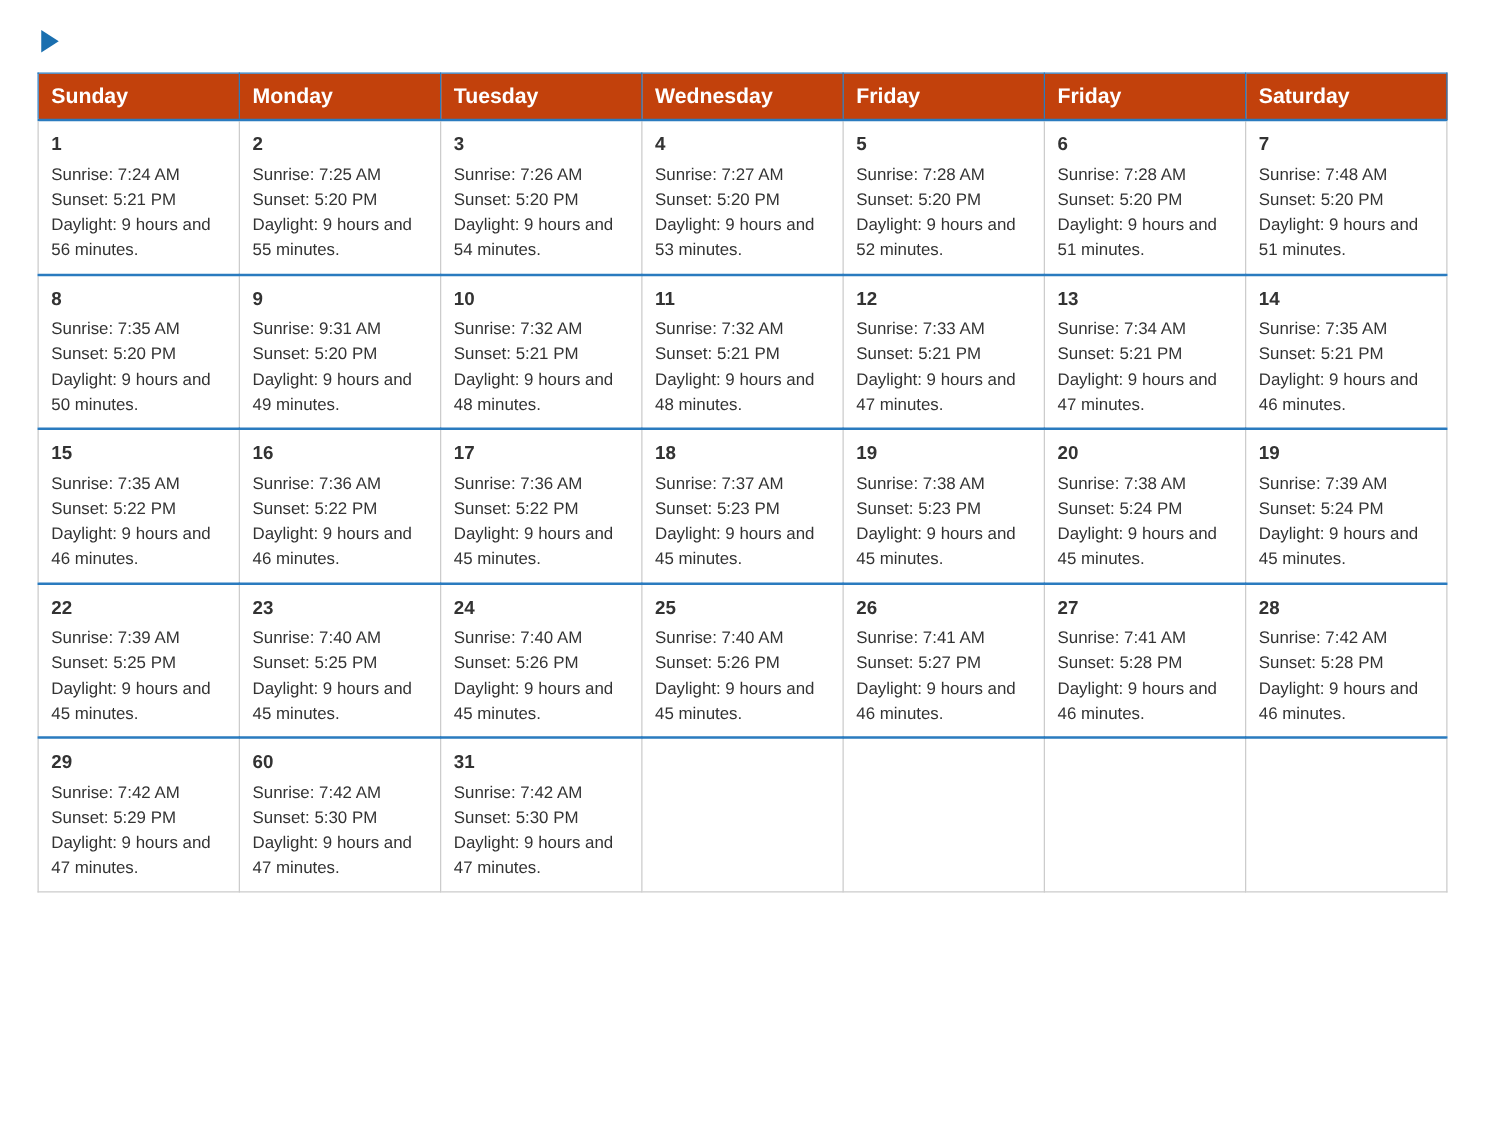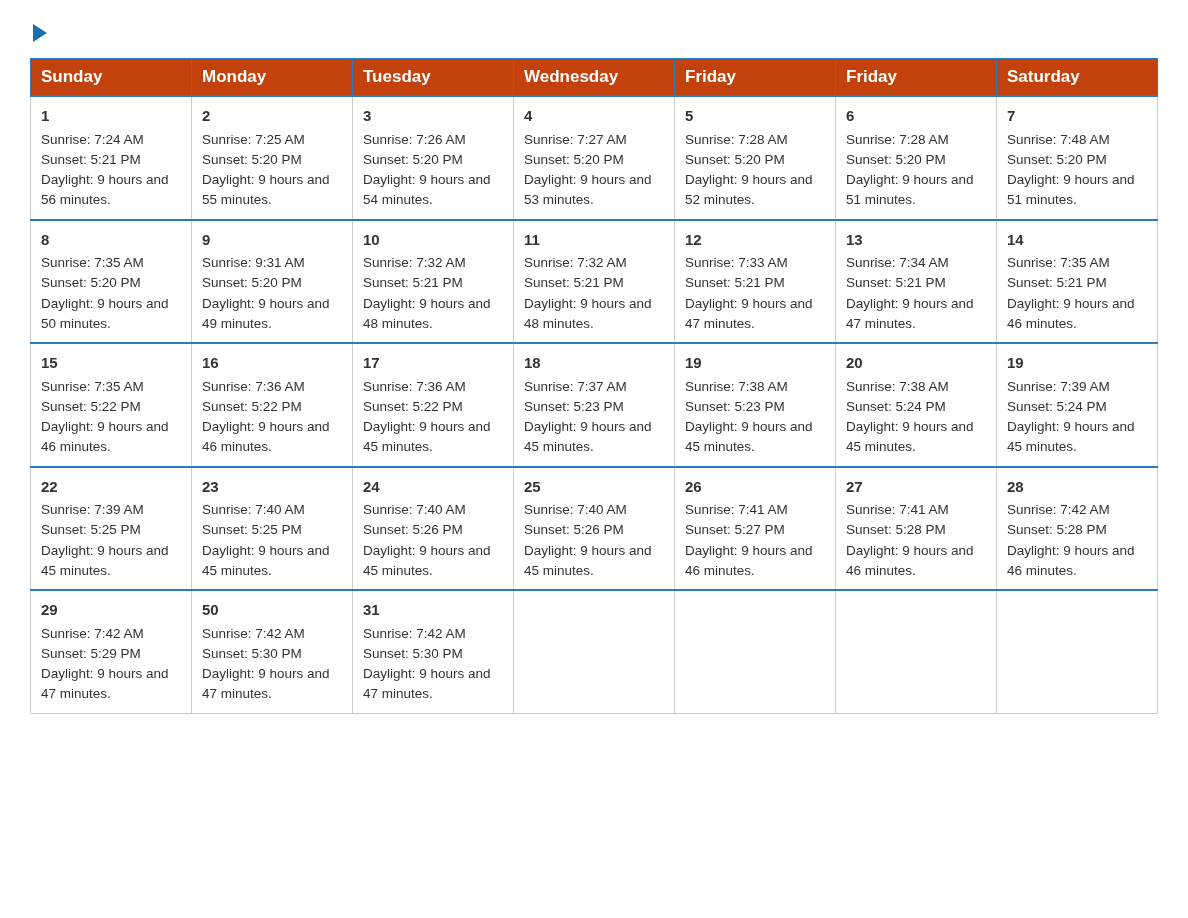--- a/index.html
+++ b/index.html
@@ -162,21 +162,21 @@
         <td><span class="day-num">22</span><span>Sunrise: 7:39 AM</span><br><span>Sunset: 5:25 PM</span><br><span>Daylight: 9 hours and 45 minutes.</span></td>
         <td><span class="day-num">23</span><span>Sunrise: 7:40 AM</span><br><span>Sunset: 5:25 PM</span><br><span>Daylight: 9 hours and 45 minutes.</span></td>
         <td><span class="day-num">24</span><span>Sunrise: 7:40 AM</span><br><span>Sunset: 5:26 PM</span><br><span>Daylight: 9 hours and 45 minutes.</span></td>
         <td><span class="day-num">25</span><span>Sunrise: 7:40 AM</span><br><span>Sunset: 5:26 PM</span><br><span>Daylight: 9 hours and 45 minutes.</span></td>
         <td><span class="day-num">26</span><span>Sunrise: 7:41 AM</span><br><span>Sunset: 5:27 PM</span><br><span>Daylight: 9 hours and 46 minutes.</span></td>
         <td><span class="day-num">27</span><span>Sunrise: 7:41 AM</span><br><span>Sunset: 5:28 PM</span><br><span>Daylight: 9 hours and 46 minutes.</span></td>
         <td><span class="day-num">28</span><span>Sunrise: 7:42 AM</span><br><span>Sunset: 5:28 PM</span><br><span>Daylight: 9 hours and 46 minutes.</span></td>
       </tr>
       <tr>
         <td><span class="day-num">29</span><span>Sunrise: 7:42 AM</span><br><span>Sunset: 5:29 PM</span><br><span>Daylight: 9 hours and 47 minutes.</span></td>
-        <td><span class="day-num">50</span><span>Sunrise: 7:42 AM</span><br><span>Sunset: 5:30 PM</span><br><span>Daylight: 9 hours and 47 minutes.</span></td>
+        <td><span class="day-num">60</span><span>Sunrise: 7:42 AM</span><br><span>Sunset: 5:30 PM</span><br><span>Daylight: 9 hours and 47 minutes.</span></td>
         <td><span class="day-num">31</span><span>Sunrise: 7:42 AM</span><br><span>Sunset: 5:30 PM</span><br><span>Daylight: 9 hours and 47 minutes.</span></td>
         <td class="empty-cell"></td>
         <td class="empty-cell"></td>
         <td class="empty-cell"></td>
         <td class="empty-cell"></td>
       </tr>
     </tbody>
 </table>
 
 </body></html>

